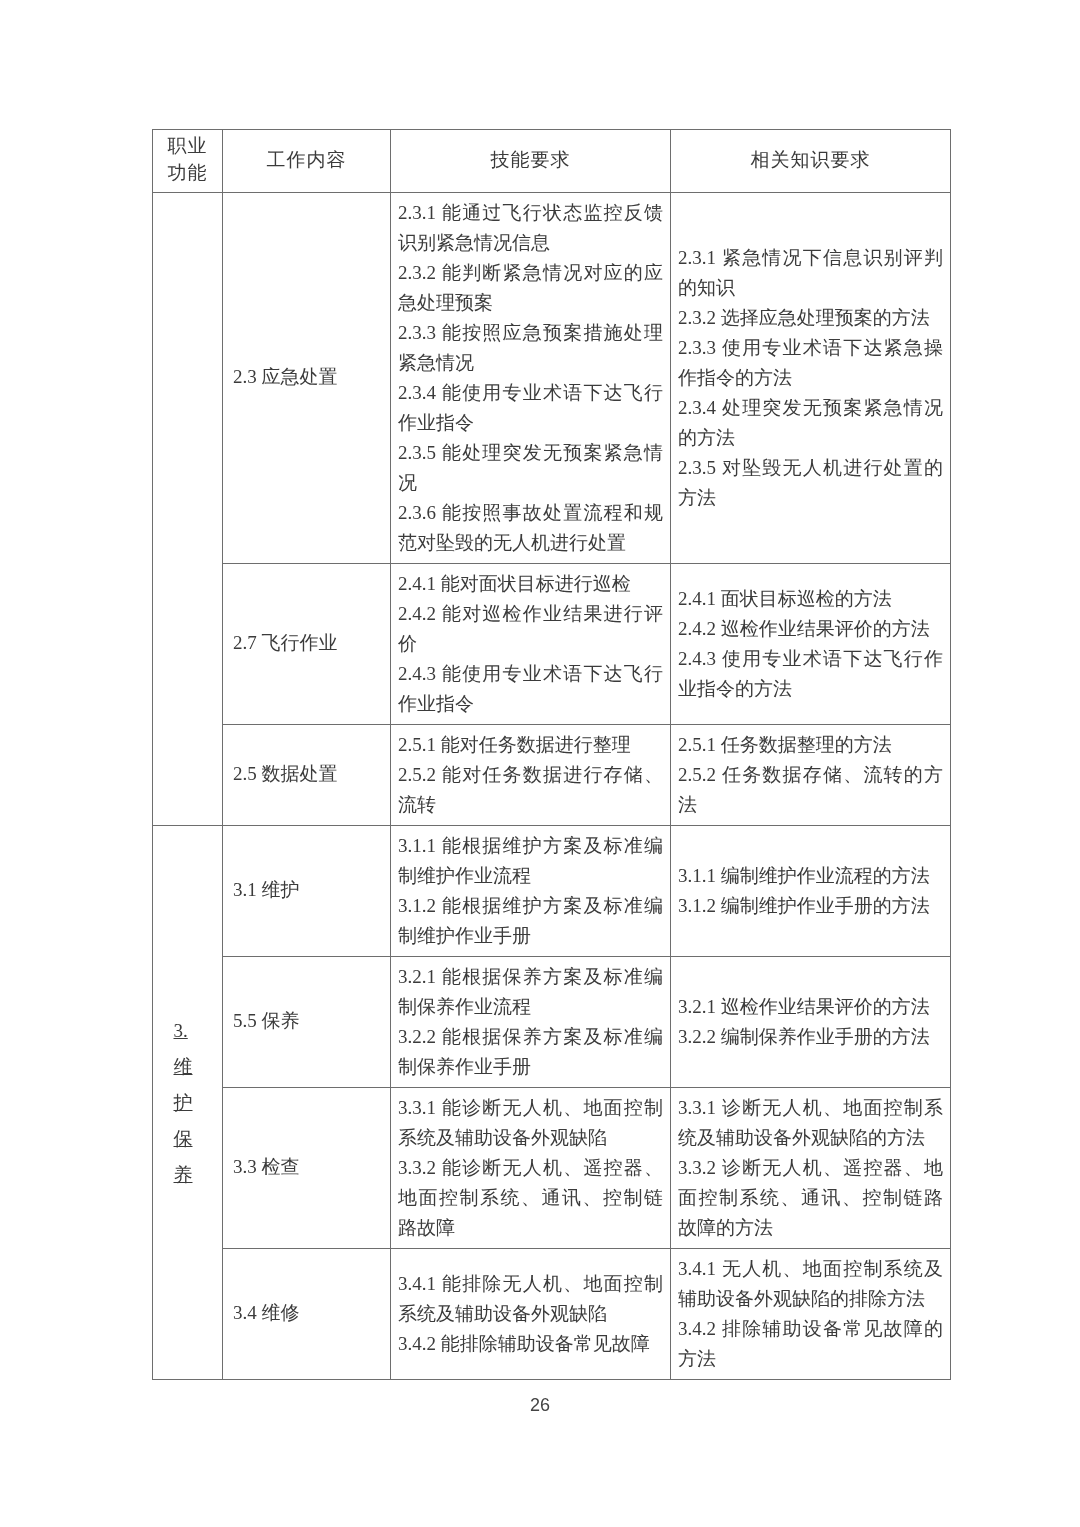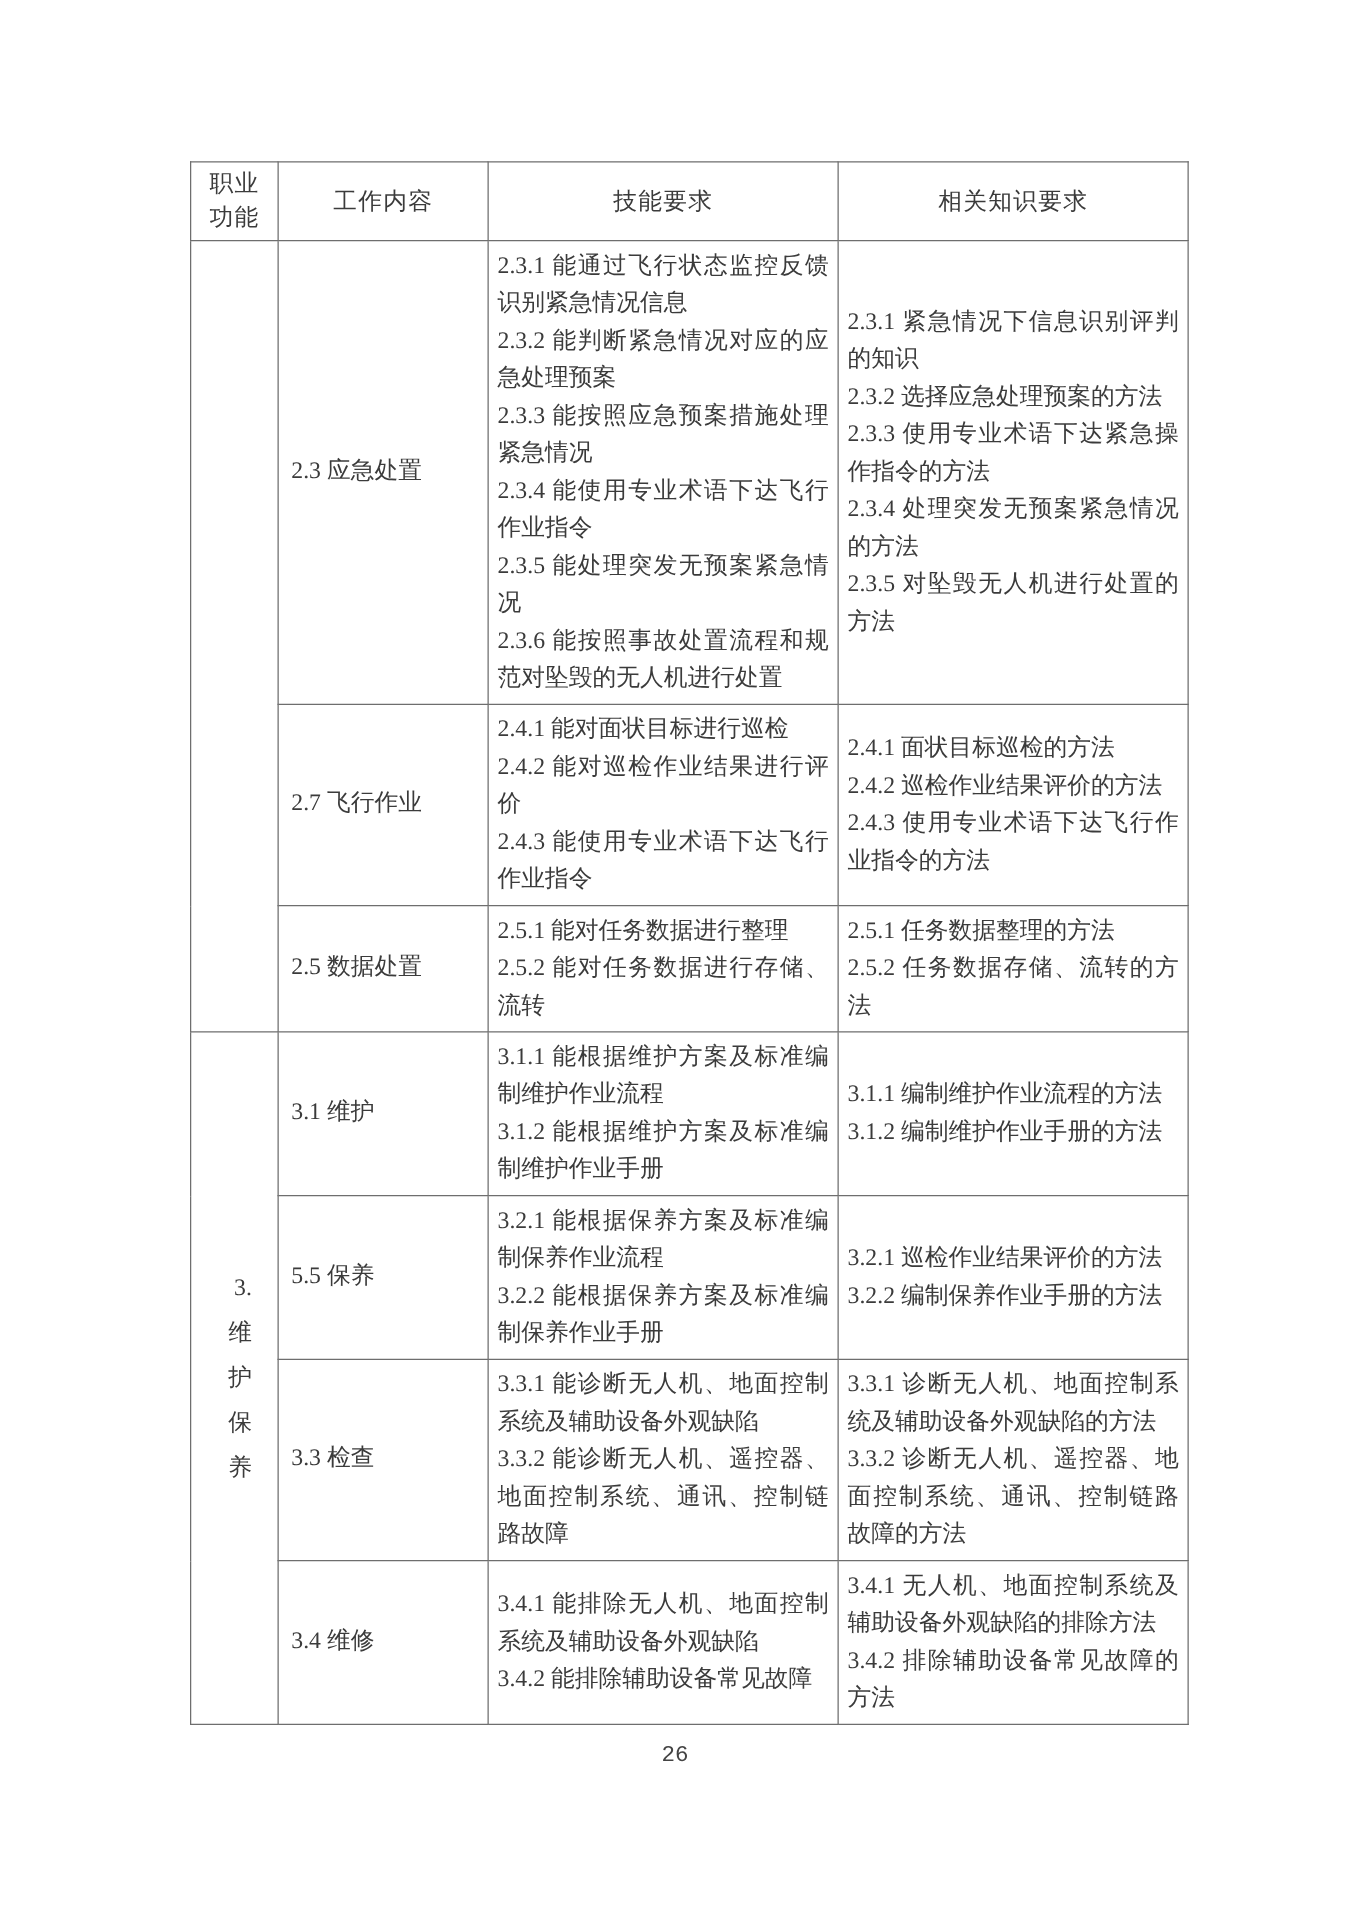--- a/index.html
+++ b/index.html
@@ -28,53 +28,54 @@
     line-height:27px;
   }
   td.func {
     text-align:center;
     padding:2px 0;
   }
   .func-stack {
     width:28px; margin:0 auto;
     line-height:36px;
     letter-spacing:0;
-    text-align:right;
+    text-align:left;
     word-break:break-all;
+    text-decoration:underline;
   }
   td.task { padding:1px 6px 4px 10px; line-height:28px; }
   td.items { padding:5px 7px; }
   .itemtext {
     white-space:pre-line;
     line-height:30px;
     text-align:justify;
     word-break:break-all;
   }
   .page-num {
     position:absolute;
     left:0; top:1395px; width:1080px;
     text-align:center;
-    font-family:Liberation Mono, monospace;
+    font-family:Liberation Sans, sans-serif;
     font-size:18px;
     color:#444444;
   }
 </style>
 </head>
 <body>
 
 <table class="std">
   <colgroup>
       <col class="c1">
       <col class="c2">
       <col class="c3">
       <col class="c4">
     </colgroup>
 
   <tbody>
-      <tr style="height:58px;">
+      <tr style="height:58px;font-family:Liberation Mono, monospace;">
     <td class="hdr">职业功能</td>
     <td class="hdr">工作内容</td>
     <td class="hdr">技能要求</td>
     <td class="hdr">相关知识要求</td>
   </tr>
 
   <tr style="height:368px;">
     <td class="func" rowspan="3"></td>
     <td class="task">2.3 应急处置</td>
     <td class="items">

